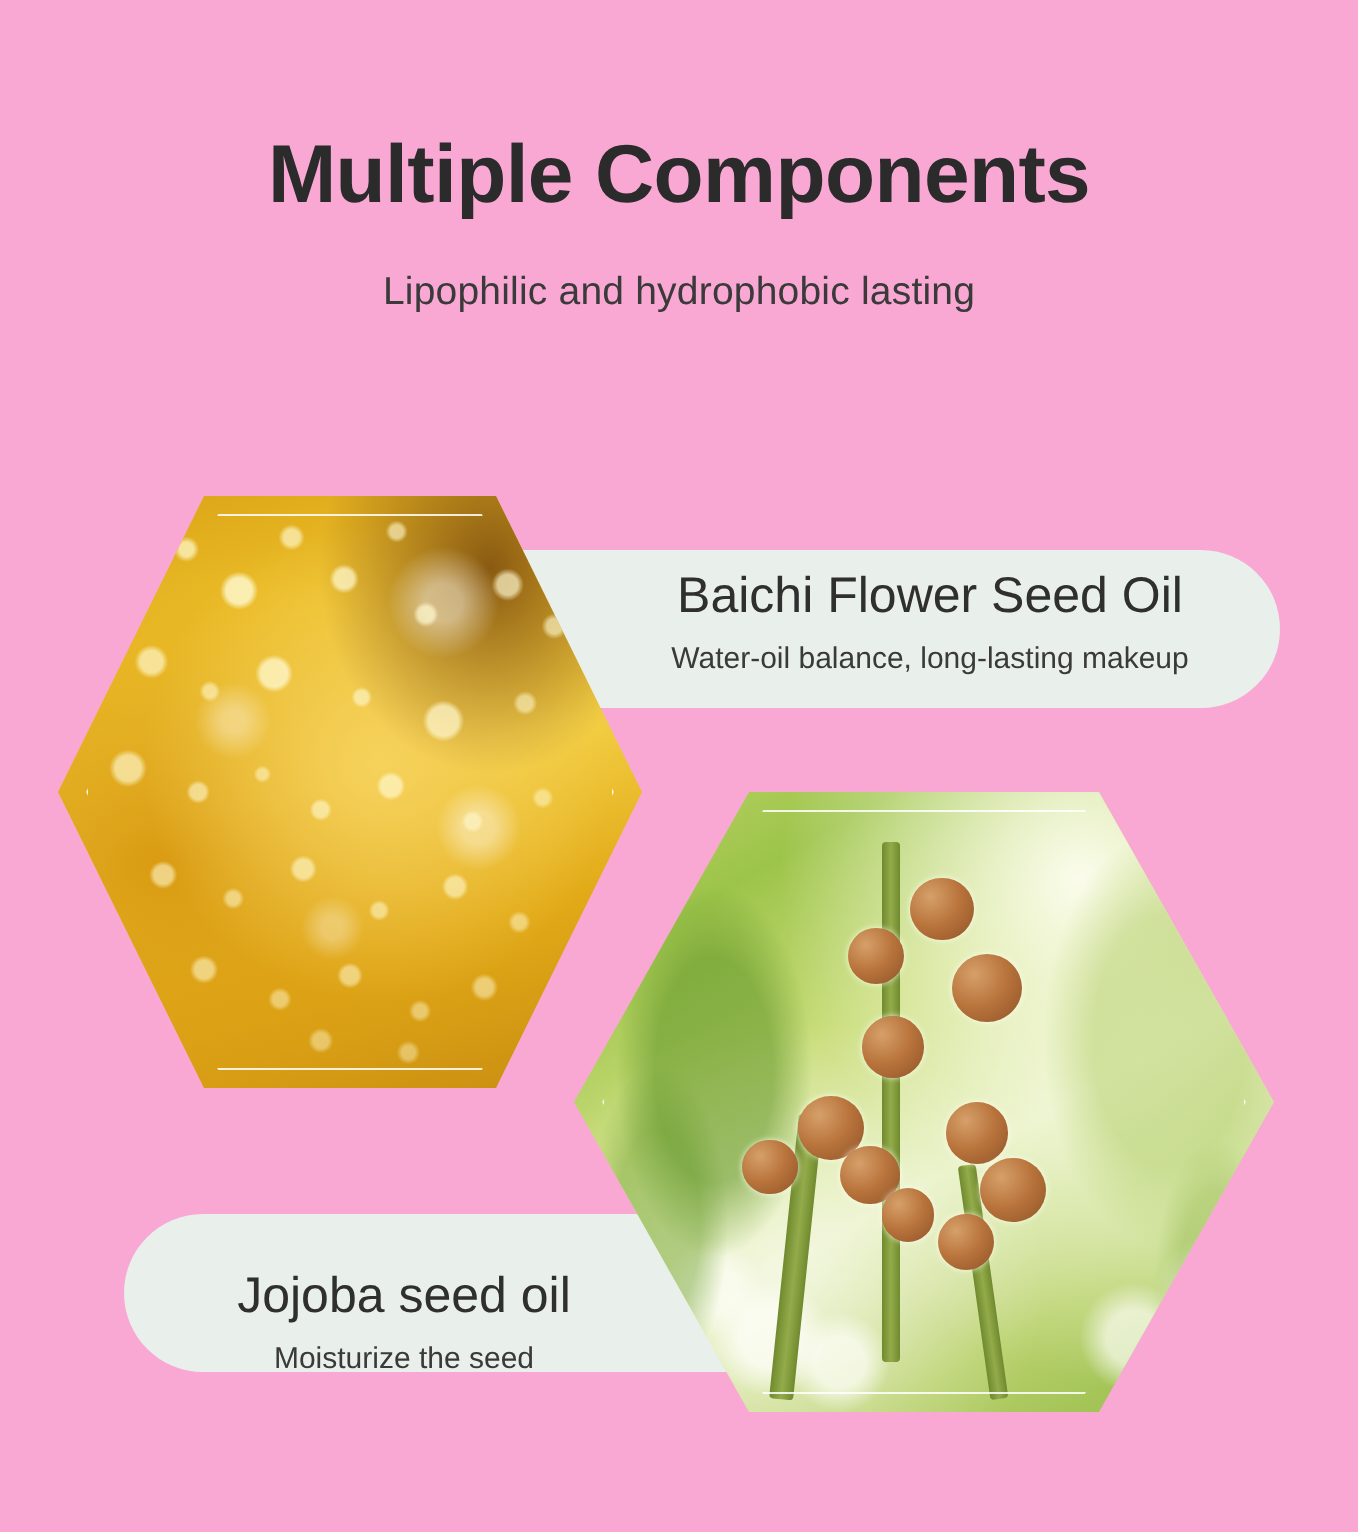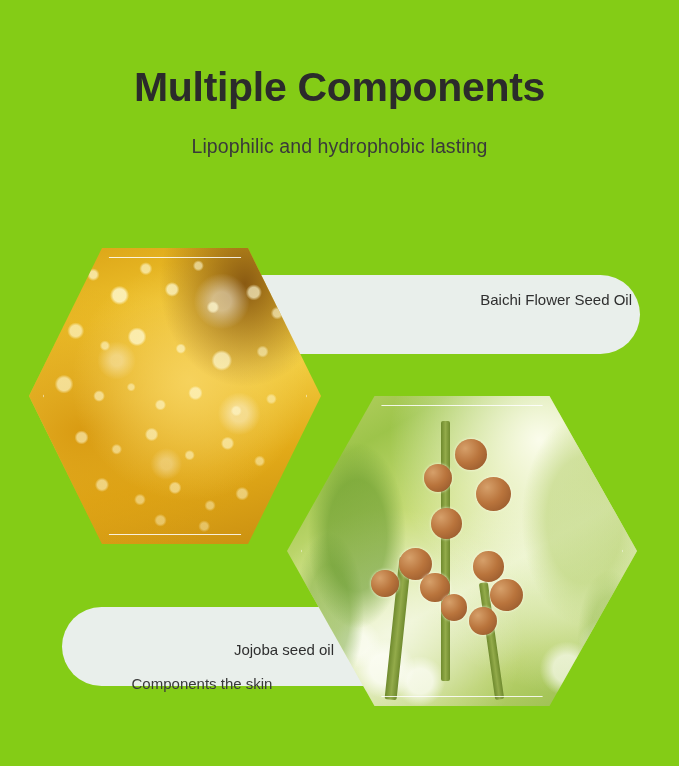--- a/index.html
+++ b/index.html
@@ -11,21 +11,21 @@
     height: 766px;
     background: #ffffff;
     font-family: "Liberation Sans", sans-serif;
     overflow: hidden;
     position: relative;
   }
 
   .page {
     position: absolute;
     inset: 0;
-    background: #84cc16;
+    background: #f9a8d4;
   }
 
   
   .header {
     position: absolute;
     top: 66px;
     left: 0;
     width: 679px;
     text-align: center;
   }
@@ -68,26 +68,25 @@
     border-radius: 40px 0 0 40px;
     z-index: 1;
   }
   .pill-text {
     position: absolute;
     text-align: center;
   }
   .pill-1-text { left: 290px; top: 283px; width: 350px; z-index: 6; }
   .pill-2-text { left: 62px;  top: 633px; width: 280px; z-index: 6; }
   .pill-title {
-    font-size: 15px;
+    font-size: 25px;
     color: #2f2f2f;
     line-height: 1.25;
-    margin: 8px;
+    margin: 0;
     white-space: nowrap;
-    text-align: right;
   }
   .pill-sub {
     font-size: 15px;
     color: #3a3a3a;
     line-height: 1.3;
     margin: 0;
     padding-top: 6px;
     white-space: nowrap;
   }
 
@@ -262,20 +261,21 @@
       <div class="berry" style="left:58%; top:59%; width:9.5%;height:10.5%;"></div>
       <div class="berry" style="left:52%; top:68%; width:8%;  height:9%;"></div>
       <div class="berry" style="left:44%; top:64%; width:7.5%;height:8.5%;"></div>
       <div class="berry" style="left:24%; top:56%; width:8%;  height:9%;"></div>
     </div>
     <div class="hex-inner-frame"></div>
   </div>
 
   <div class="pill-text pill-1-text z-top">
     <p class="pill-title">Baichi Flower Seed Oil</p>
+    <p class="pill-sub">Water-oil balance, long-lasting makeup</p>
   </div>
 
   <div class="pill-text pill-2-text z-top">
     <p class="pill-title">Jojoba seed oil</p>
-    <p class="pill-sub">Components the skin</p>
+    <p class="pill-sub">Moisturize the seed</p>
   </div>
 
 </div>
 
 </body></html>

